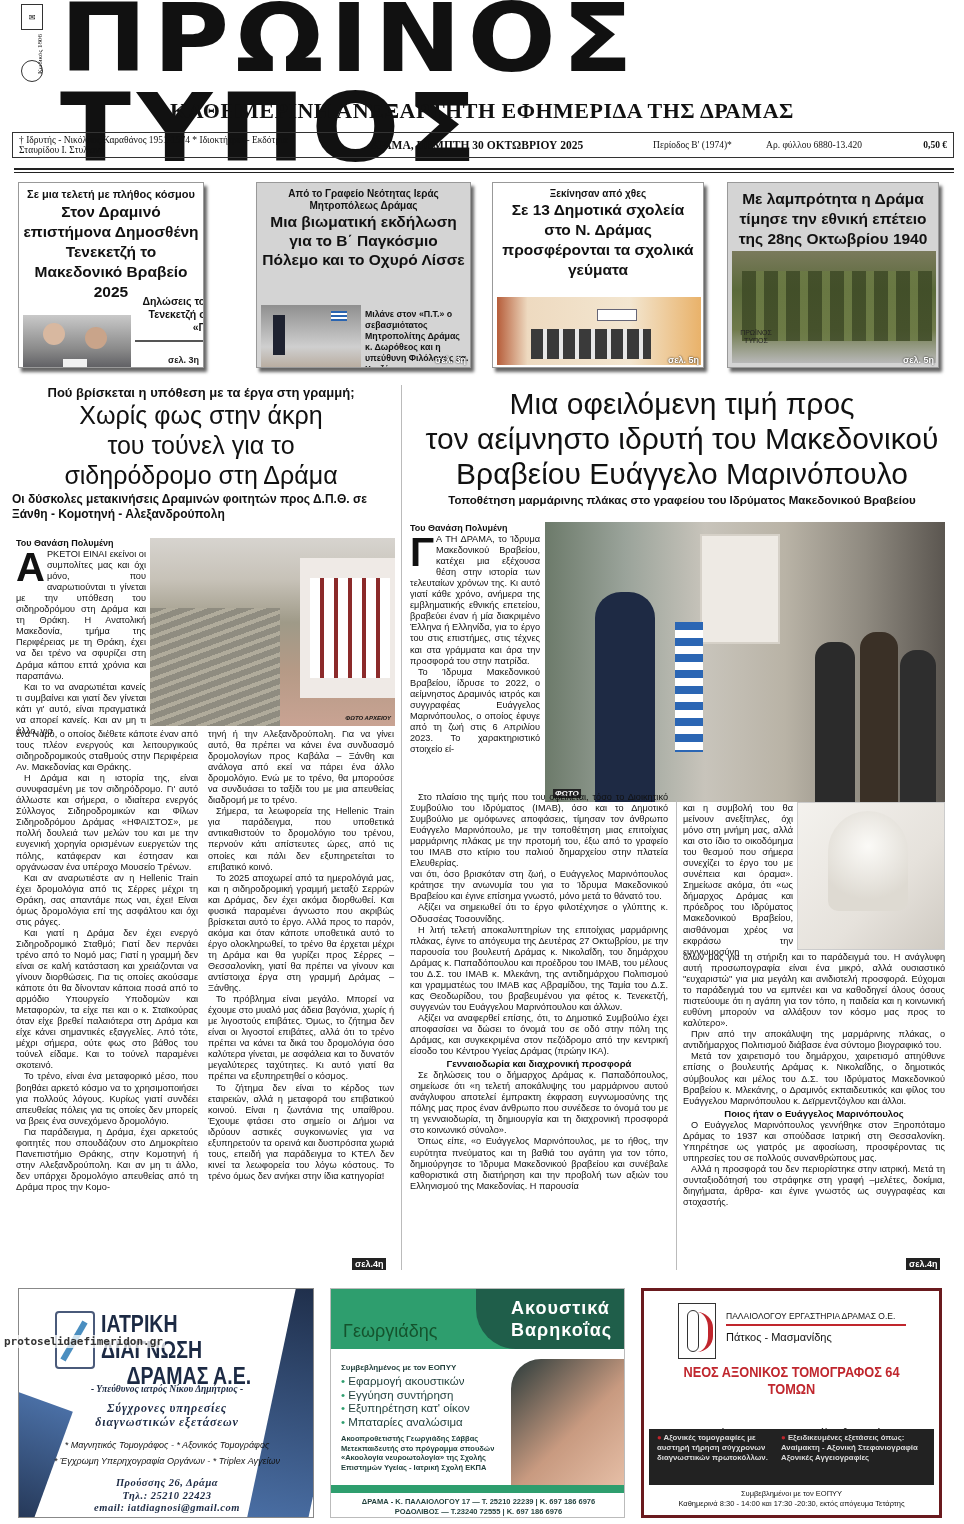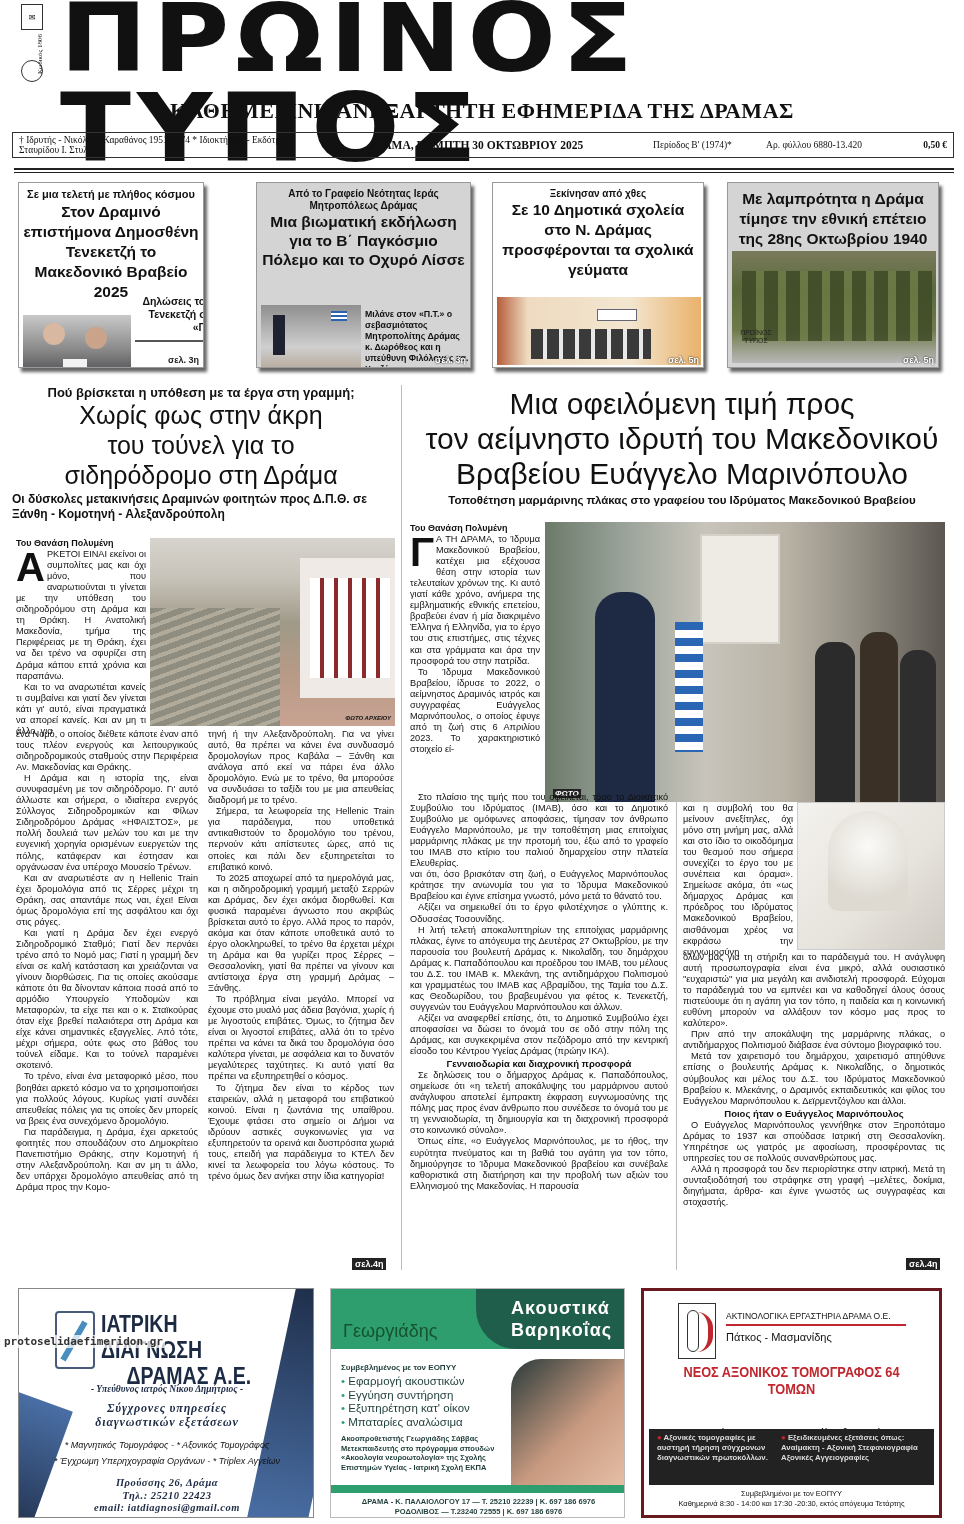--- a/index.html
+++ b/index.html
@@ -78,21 +78,21 @@
   <div class="photo" style="left:4px;top:122px;width:100px;height:70px;background:linear-gradient(180deg,#8f8f8f 0%,#cfcfcf 60%,#b0a08f 100%);">
     <div style="position:absolute;left:70px;top:6px;width:16px;height:10px;background:repeating-linear-gradient(180deg,#2a64b0 0 2px,#fff 2px 4px);"></div>
     <div style="position:absolute;left:12px;top:10px;width:12px;height:40px;background:#1e2230;"></div>
   </div>
   <div style="position:absolute;left:108px;top:126px;width:104px;font-size:8.8px;font-weight:bold;line-height:11px;">Μιλάνε στον «Π.Τ.» ο σεβασμιότατος Μητροπολίτης Δράμας κ. Δωρόθεος και η υπεύθυνη Φιλόλογος κα. Χατζή</div>
   <div class="page-ref">σελ. 3η</div>
 </div>
 
 <div class="abs teaser" style="left:492px;width:212px;background:#fff;">
   <div class="kicker" style="font-size:10px;margin-top:4px;">Ξεκίνησαν από χθες</div>
-  <div class="headline" style="font-size:15.5px;line-height:20px;">Σε 10 Δημοτικά σχολεία στο Ν. Δράμας προσφέρονται τα σχολικά γεύματα</div>
+  <div class="headline" style="font-size:15.5px;line-height:20px;">Σε 13 Δημοτικά σχολεία στο Ν. Δράμας προσφέρονται τα σχολικά γεύματα</div>
   <div class="photo" style="left:4px;top:114px;width:204px;height:68px;background:linear-gradient(90deg,#b65d3a 0%,#eedac0 15%,#f3e6d0 65%,#e9b26a 100%);">
     <div style="position:absolute;left:34px;top:32px;width:120px;height:30px;background:repeating-linear-gradient(90deg,#3a3a3a 0 12px,#e8e8e8 12px 16px);"></div>
     <div style="position:absolute;left:100px;top:12px;width:40px;height:12px;background:#fff;border:1px solid #667;"></div>
   </div>
   <div class="page-ref">σελ. 5η</div>
 </div>
 
 <div class="abs teaser" style="left:727px;width:212px;background:#d4d4d4;">
   <div class="headline" style="font-size:15.5px;line-height:20px;margin-top:6px;">Με λαμπρότητα η Δράμα τίμησε την εθνική επέτειο της 28ης Οκτωβρίου 1940</div>
   <div class="photo" style="left:4px;top:68px;width:204px;height:112px;background:linear-gradient(180deg,#7a7a5c 0%,#5a6a3a 35%,#6f7a4a 70%,#b8b8b8 100%);">
@@ -251,21 +251,21 @@
     <div>ΔΡΑΜΑ - Κ. ΠΑΛΑΙΟΛΟΓΟΥ 17 — Τ. 25210 22239 | Κ. 697 186 6976</div>
     <div>ΡΟΔΟΛΙΒΟΣ — Τ.23240 72555 | Κ. 697 186 6976</div>
   </div>
 </div>
 
 <div class="abs ad" style="left:641px;width:301px;border:3px solid #6a1a1e;background:#fff;">
   <div style="position:absolute;left:34px;top:12px;width:38px;height:56px;border:1px solid #333;">
     <div style="position:absolute;left:8px;top:6px;width:12px;height:42px;border:1px solid #333;border-radius:6px;"></div>
     <div style="position:absolute;left:18px;top:8px;width:16px;height:40px;border-right:5px solid #c0262d;border-radius:0 20px 20px 0;"></div>
   </div>
-  <div style="position:absolute;left:82px;top:20px;font-size:8.5px;color:#111;border-bottom:2px solid #c0262d;padding-bottom:3px;width:180px;">ΑΚΤΙΝΟΛΟΓΙΚΑ ΕΡΓΑΣΤΗΡΙΑ ΔΡΑΜΑ Ο.Ε.</div>
+  <div style="position:absolute;left:82px;top:20px;font-size:8.5px;color:#111;border-bottom:2px solid #c0262d;padding-bottom:3px;width:180px;">ΠΑΛΑΙΟΛΟΓΟΥ ΕΡΓΑΣΤΗΡΙΑ ΔΡΑΜΑΣ Ο.Ε.</div>
   <div style="position:absolute;left:82px;top:40px;font-size:11px;color:#111;">Πάτκος - Μασμανίδης</div>
   <div style="position:absolute;left:0;width:295px;top:72px;text-align:center;font-size:15px;font-weight:bold;color:#c0262d;transform:scaleX(0.85);">ΝΕΟΣ ΑΞΟΝΙΚΟΣ ΤΟΜΟΓΡΑΦΟΣ 64 ΤΟΜΩΝ</div>
   <div style="position:absolute;left:0;width:295px;top:95px;text-align:center;font-size:8.5px;font-weight:bold;line-height:12px;margin-top:40px;">
     <div>ΚΩΝ/ΝΟΥ ΠΑΛΑΙΟΛΟΓΟΥ 22 (όπισθεν Ι.Κ.Α)</div>
     <div>Τηλ: 25210-22112 &amp; 25210-20806</div>
   </div>
   <div style="position:absolute;left:5px;top:138px;width:285px;height:56px;background:#222;color:#ddd;font-size:7.8px;line-height:10px;font-weight:bold;">
     <div style="position:absolute;left:8px;top:4px;width:115px;"><span style="color:#c0262d;">● </span><span>Αξονικές τομογραφίες με αυστηρή τήρηση σύγχρονων διαγνωστικών πρωτοκόλλων.</span></div>
     <div style="position:absolute;left:132px;top:4px;width:150px;"><span style="color:#c0262d;">● </span><span>Εξειδικευμένες εξετάσεις όπως: Αναίμακτη - Αξονική Στεφανιογραφία Αξονικές Αγγειογραφίες</span></div>
   </div>

